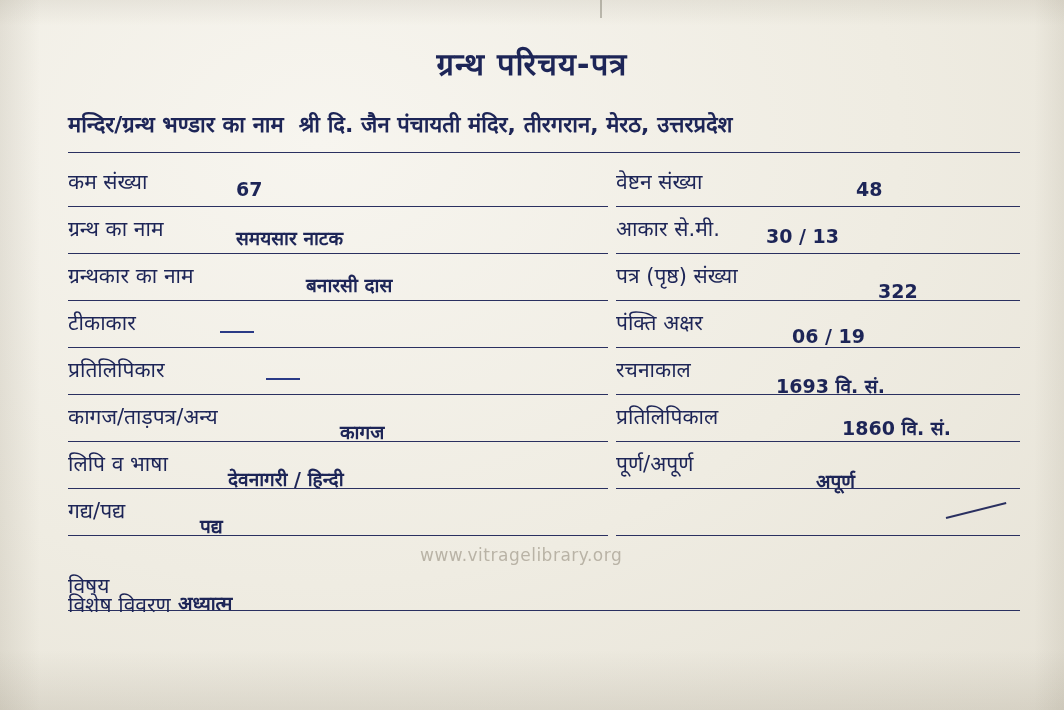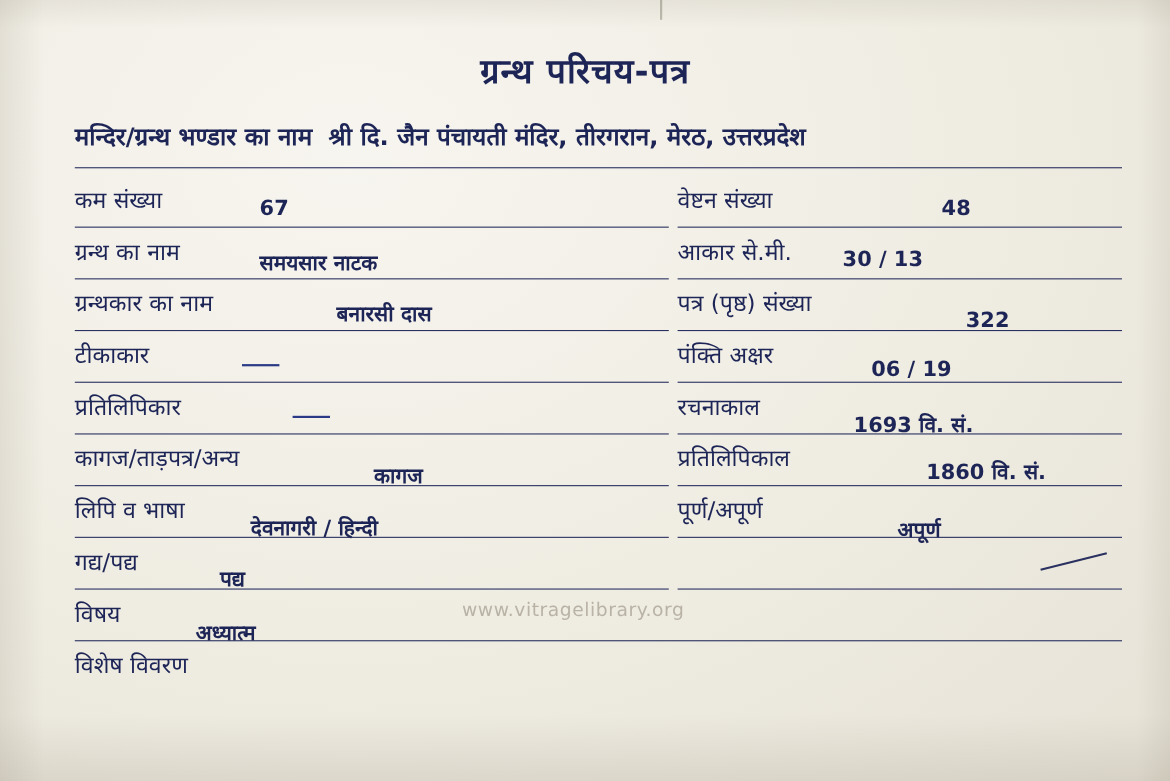--- a/index.html
+++ b/index.html
@@ -265,21 +265,21 @@
         <span class="value" style="left:132px; top:18px;">पद्य</span>
         <div class="rule"></div>
       </div>
       <div class="cell right">
         <div class="strike" style="left:330px; top:22px; width:62px; transform: rotate(-14deg);"></div>
         <div class="rule"></div>
       </div>
     </div>
 
     <div class="row">
-      <div class="cell left" style="width:952px;">
+      <div class="cell left" style="width:952px;margin-top:28px;">
         <span class="label">विषय</span>
         <span class="value" style="left:110px; top:20px;">अध्यात्म</span>
         <div class="rule" style="right:0;"></div>
       </div>
     </div>
 
     <div class="row wide">
       <div class="cell left full">
         <span class="label">विशेष विवरण</span>
       </div>

